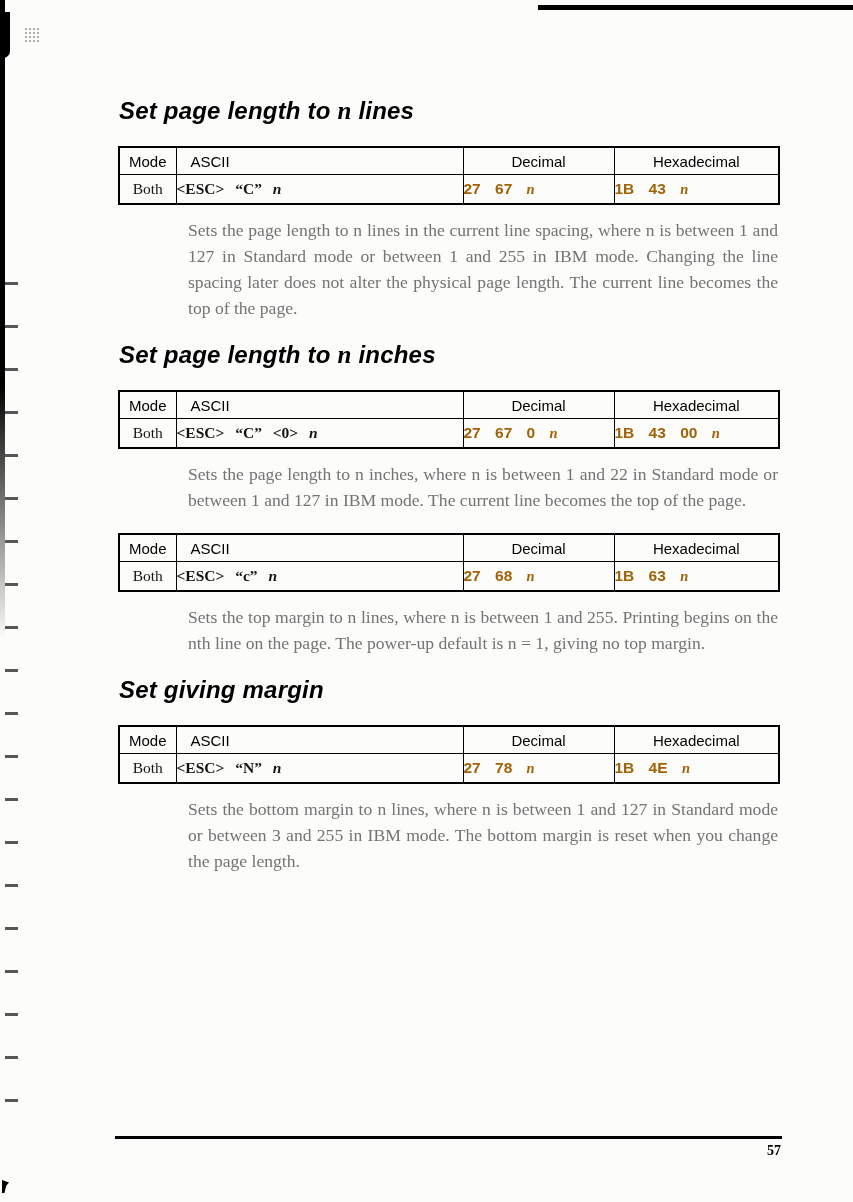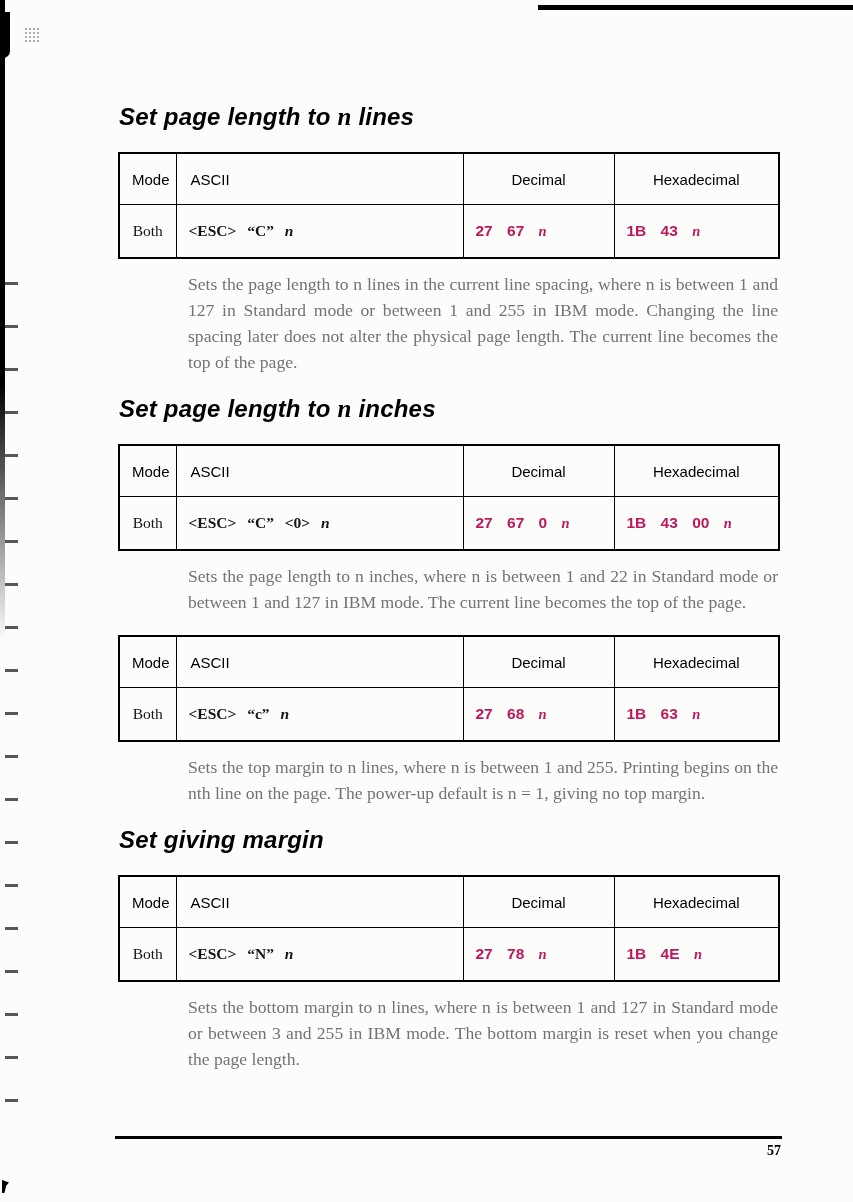--- a/index.html
+++ b/index.html
@@ -19,54 +19,54 @@
     background:linear-gradient(180deg,#000 0%,#000 60%,rgba(0,0,0,0) 100%);}
   .left-wedge{position:absolute;left:0;top:12px;width:10px;height:46px;background:#000;border-radius:0 0 7px 0;}
   .left-ticks{position:absolute;left:5px;top:242px;width:13px;height:880px;opacity:.85;
     background:repeating-linear-gradient(180deg,rgba(0,0,0,0) 0 40px,#3a3a3a 40px 43px);}
   .smudge{position:absolute;left:24px;top:27px;width:17px;height:17px;opacity:.8;
     background-image:radial-gradient(#9a9a9a 1px,rgba(0,0,0,0) 1.6px);background-size:4px 4px;}
   .corner-mark{position:absolute;left:2px;top:1180px;width:7px;height:13px;background:#000;
     clip-path:polygon(0 0,100% 20%,60% 45%,35% 100%,0 100%);}
 
   
-  .content{position:absolute;left:118px;top:103px;width:660px;}
+  .content{position:absolute;left:118px;top:97px;width:660px;}
 
   .cmd-heading{
     font-family:"Liberation Sans", sans-serif;
     font-style:italic;font-weight:700;
     font-size:24px;line-height:27px;
     letter-spacing:.2px;color:#000;
     margin:0 0 22px 1px;
   }
   .cmd-heading .hvar{font-family:"Liberation Serif", serif;font-size:25px;}
 
   table.cmd-table{
     width:660px;border-collapse:collapse;table-layout:fixed;
     border:2.5px solid #000;
   }
-  .cmd-table th,.cmd-table td{border:1.5px solid #000;padding:12px;vertical-align:middle;}
+  .cmd-table th,.cmd-table td{border:1.5px solid #000;padding:0;vertical-align:middle;}
   .c-mode{width:57px;}.c-ascii{width:287px;}.c-dec{width:151px;}.c-hex{width:165px;}
 
   .cmd-table th{
     font-family:"Liberation Sans", sans-serif;
     font-weight:400;font-size:15px;color:#000;
     height:26px;text-align:center;
   }
   .cmd-table th.th-ascii{text-align:left;padding-left:14px;}
 
   .cmd-table td{height:28px;font-size:15.5px;}
   .td-mode{text-align:center;font-family:"Liberation Serif", serif;}
   .td-code{
     font-family:"Liberation Serif", serif;font-weight:700;font-size:15px;
     padding-left:14px;word-spacing:7px;
   }
   .td-num{
     font-family:"Liberation Sans", sans-serif;font-weight:700;font-size:13.5px;
-    padding-left:12px;word-spacing:10px;color:#be185d;
+    padding-left:12px;word-spacing:10px;color:#a16207;
   }
   .var{font-family:"Liberation Serif", serif;font-style:italic;font-weight:700;}
   .td-num .var{font-size:14.5px;}
   .td-code .var{font-size:15.5px;}
 
   .cmd-body{
     margin:12px 0 20px 70px;width:590px;
     font-size:17.6px;line-height:26px;
     text-align:justify;color:#737373;
   }

